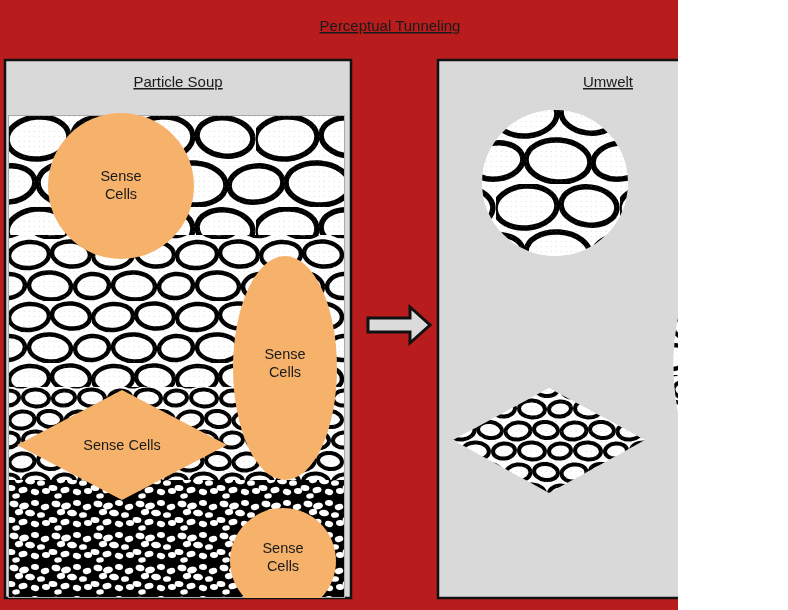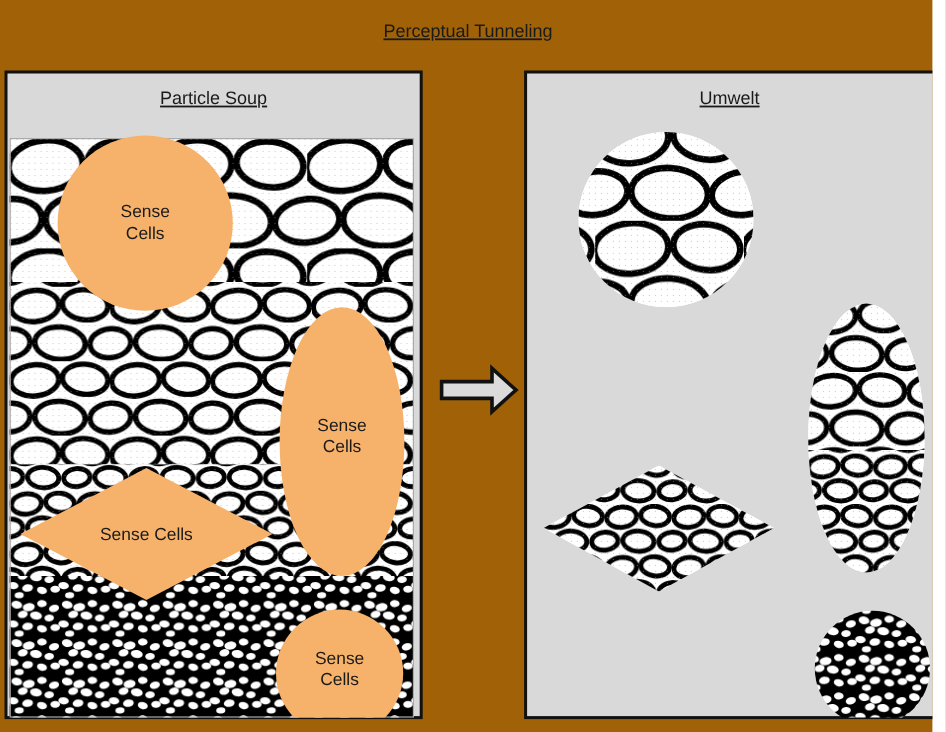--- a/index.html
+++ b/index.html
@@ -1,16 +1,16 @@
 <!DOCTYPE html>
 <html><head>
 <meta charset="utf-8">
 <style>
   html,body { margin:0; padding:0; background:#ffffff; }
-  .stage { position:relative; width:777px; height:610px; background:#a16207; overflow:hidden; }
+  .stage { position:relative; width:678px; height:610px; background:#b91c1c; overflow:hidden; }
   svg text {
     font-family:"Liberation Sans", sans-serif;
     fill:#1a1a1a;
   }
   .utext { text-decoration: underline; }
   .title-text { font-size:15px; }
   .label-text { font-size:14.5px; }
 </style>
 </head>
 <body>

